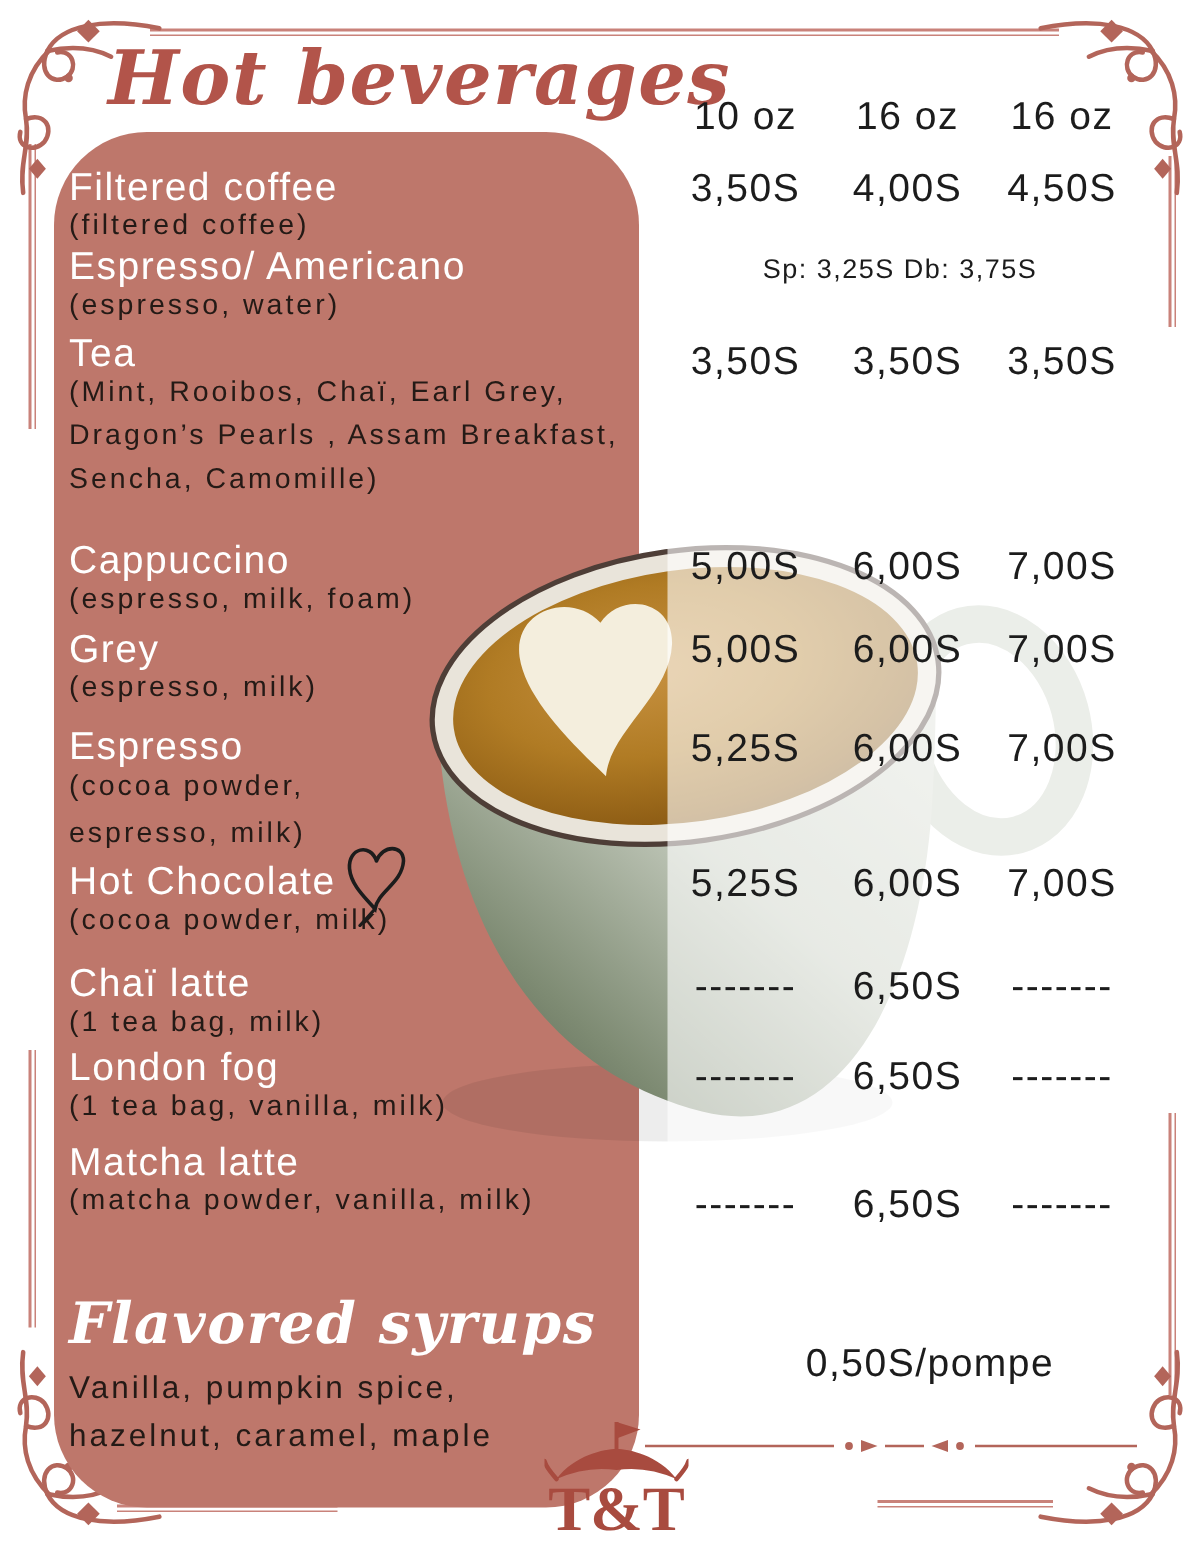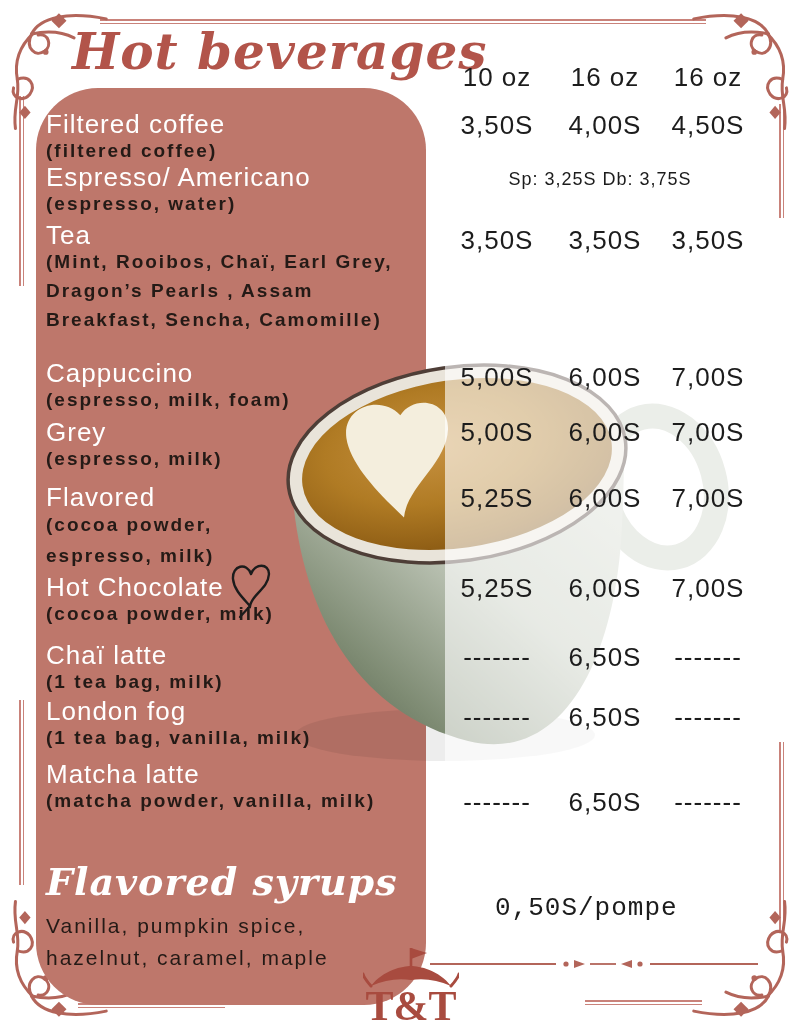--- a/index.html
+++ b/index.html
@@ -21,26 +21,26 @@
          font-family:"DejaVu Serif",serif;font-style:italic;font-weight:bold;
          font-size:50px;color:#b2544a;letter-spacing:1px;white-space:nowrap;}
 
   
   .hdr,.price{position:absolute;height:30px;line-height:30px;text-align:center;
               font-size:26px;color:#1c1c1c;letter-spacing:1px;white-space:nowrap;z-index:6;}
   .c1{left:438px;width:118px;} .c2{left:546px;width:118px;} .c3{left:650px;width:116px;}
   .special{position:absolute;left:440px;width:320px;height:32px;line-height:32px;text-align:center;
            font-size:18px;color:#1c1c1c;letter-spacing:1px;z-index:6;white-space:nowrap;}
   .pompe{position:absolute;left:495px;top:893px;width:250px;height:30px;line-height:30px;
-         text-align:left;font-size:26px;color:#1c1c1c;letter-spacing:1px;z-index:6;font-family:Liberation Mono, monospace;}
+         text-align:center;font-size:26px;color:#1c1c1c;letter-spacing:1px;z-index:6;}
 
   
   .item{position:absolute;left:46px;z-index:6;}
   .item .nm{font-size:26px;line-height:28px;color:#ffffff;letter-spacing:1px;white-space:nowrap;}
-  .item .ds{font-size:19px;line-height:29px;color:#241a16;letter-spacing:2px;margin-top:-2px;font-weight:bold;}
+  .item .ds{font-size:19px;line-height:29px;color:#241a16;letter-spacing:2px;margin-top:-2px;}
   .syr-title{font-family:"DejaVu Serif",serif;font-style:italic;font-weight:bold;
              font-size:38px;line-height:48px;color:#ffffff;letter-spacing:1px;white-space:nowrap;}
   .syr-desc{font-size:21px;line-height:32px;color:#241a16;letter-spacing:2px;margin-top:4px;}
 
   .cup-svg,.deco-svg{position:absolute;left:0;top:0;z-index:4;pointer-events:none;}
   .heart-doodle{position:absolute;left:228px;top:560px;z-index:7;}
   .logo{position:absolute;left:363px;top:944px;width:96px;height:91px;z-index:8;}
   .logo text{font-family:"Liberation Serif","DejaVu Serif",serif;font-weight:bold;}
   .divider{position:absolute;left:428px;top:956px;z-index:3;}
 </style>
@@ -162,21 +162,21 @@
   </div>
   <div class="item" style="top:359px;">
     <div class="nm">Cappuccino</div>
     <div class="ds" style="width:380px;">(espresso, milk, foam)</div>
   </div>
   <div class="item" style="top:418px;">
     <div class="nm">Grey</div>
     <div class="ds" style="width:380px;">(espresso, milk)</div>
   </div>
   <div class="item" style="top:483px;">
-    <div class="nm">Flavored</div>
+    <div class="nm">Espresso</div>
     <div class="ds" style="width:240px;line-height:31px;">(cocoa powder, espresso, milk)</div>
   </div>
   <div class="item" style="top:573px;">
     <div class="nm">Hot Chocolate</div>
     <div class="ds" style="width:380px;">(cocoa powder, milk)</div>
   </div>
   <div class="item" style="top:641px;">
     <div class="nm">Chaï latte</div>
     <div class="ds" style="width:380px;">(1 tea bag, milk)</div>
   </div>

